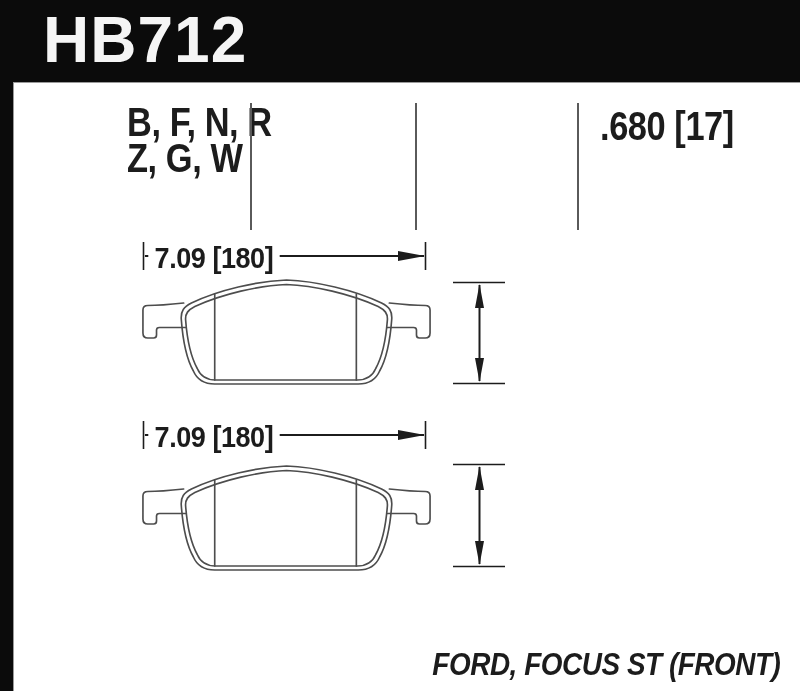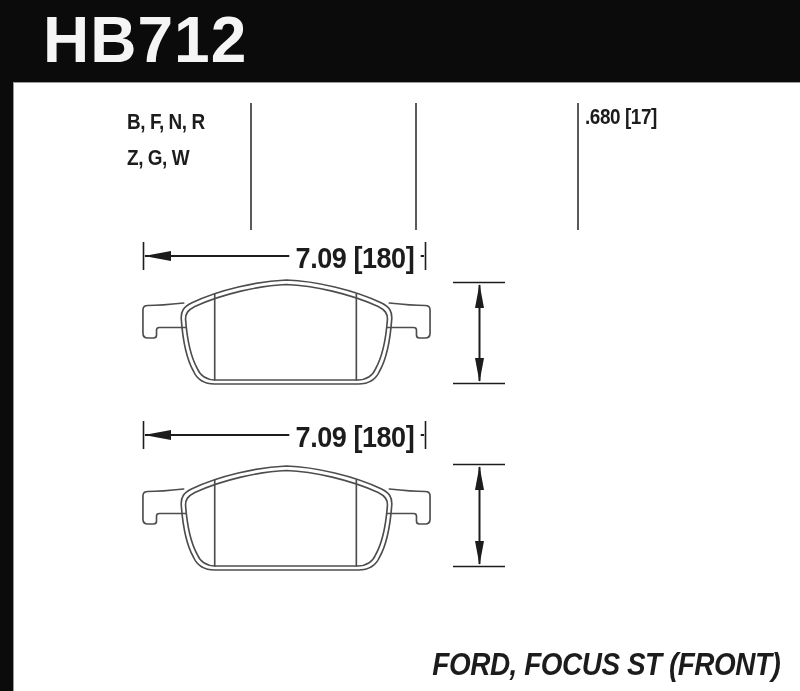--- a/index.html
+++ b/index.html
@@ -14,37 +14,37 @@
     position:absolute; left:13px; top:82px; right:0; bottom:0;
     background:#ffffff;
     border-top:1px solid #9a9a9a; border-left:1px solid #9a9a9a;
   }
   .part-number {
     position:absolute; left:43px; top:8px;
     font-size:64px; font-weight:bold; letter-spacing:1px;
     color:#f5f5f5; line-height:1;
   }
   .spec-text {
-    position:absolute; font-size:22px; font-weight:bold;
+    position:absolute; font-size:40px; font-weight:bold;
     letter-spacing:-0.5px; white-space:nowrap;
   }
   .cond { display:inline-block; transform:scaleX(0.86); transform-origin:0 50%; }
   .cond-c { display:inline-block; transform:scaleX(0.9); transform-origin:50% 50%; }
   .codes { left:113px; top:21px; line-height:36px; }
   .fmsi { left:246px; top:21px; }
-  .thickness { left:571px; top:21px; }
+  .thickness { left:586px; top:21px; }
   .vdivider {
     position:absolute; top:20px; width:2px; height:127px; background:#5a5a5a;
   }
   .divider-1 { left:236px; }
   .divider-2 { left:401px; }
   .divider-3 { left:563px; }
   .abs { position:absolute; }
   .dimh-label {
-    position:absolute; left:127px; width:287px; text-align:right;
+    position:absolute; left:127px; width:287px; text-align:left;
     font-size:30px; font-weight:bold; letter-spacing:-0.5px;
   }
   .dimh-label span { background:#ffffff; padding:0 7px; }
   .dimv-label {
     position:absolute; left:486px;
     font-size:29px; font-weight:bold; letter-spacing:-0.5px; white-space:nowrap;
   }
   .footer-label {
     position:absolute; left:0; right:0; top:564px; text-align:right;
     font-size:31px; font-weight:bold; letter-spacing:-0.5px;font-style:italic;

